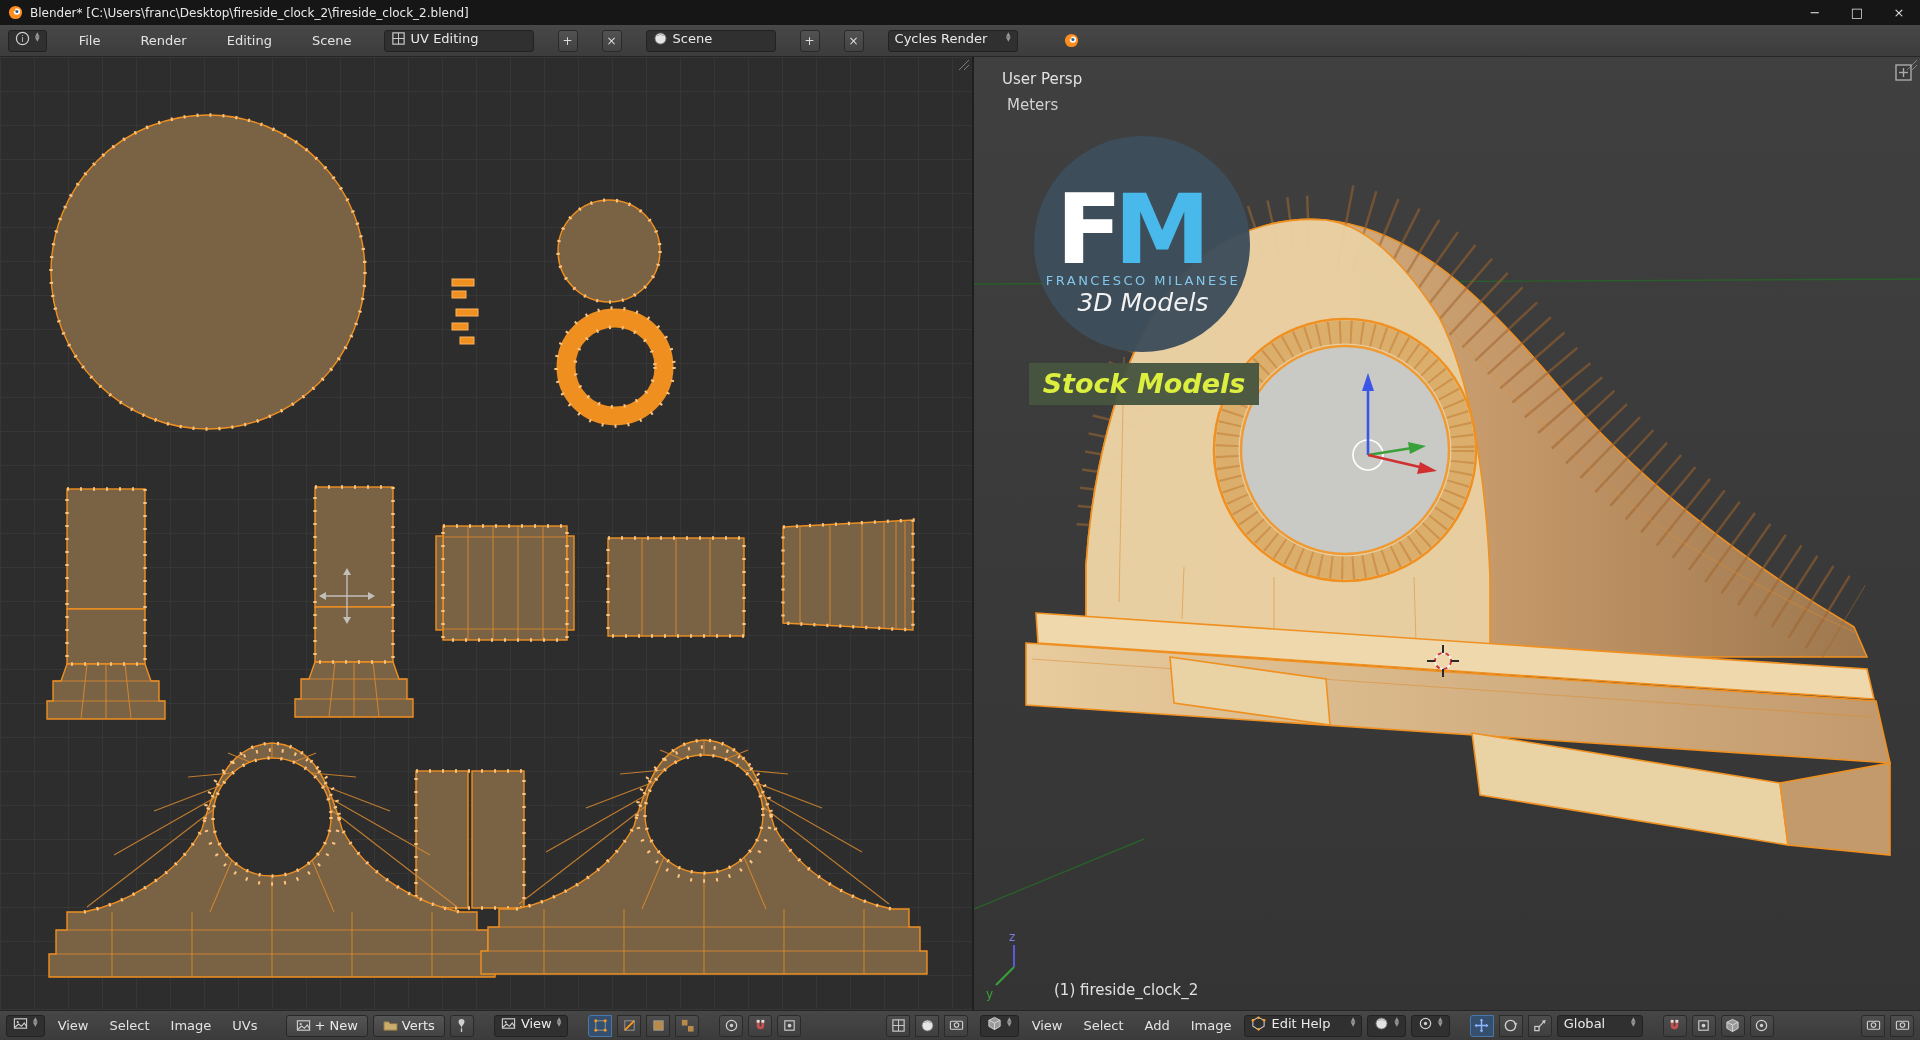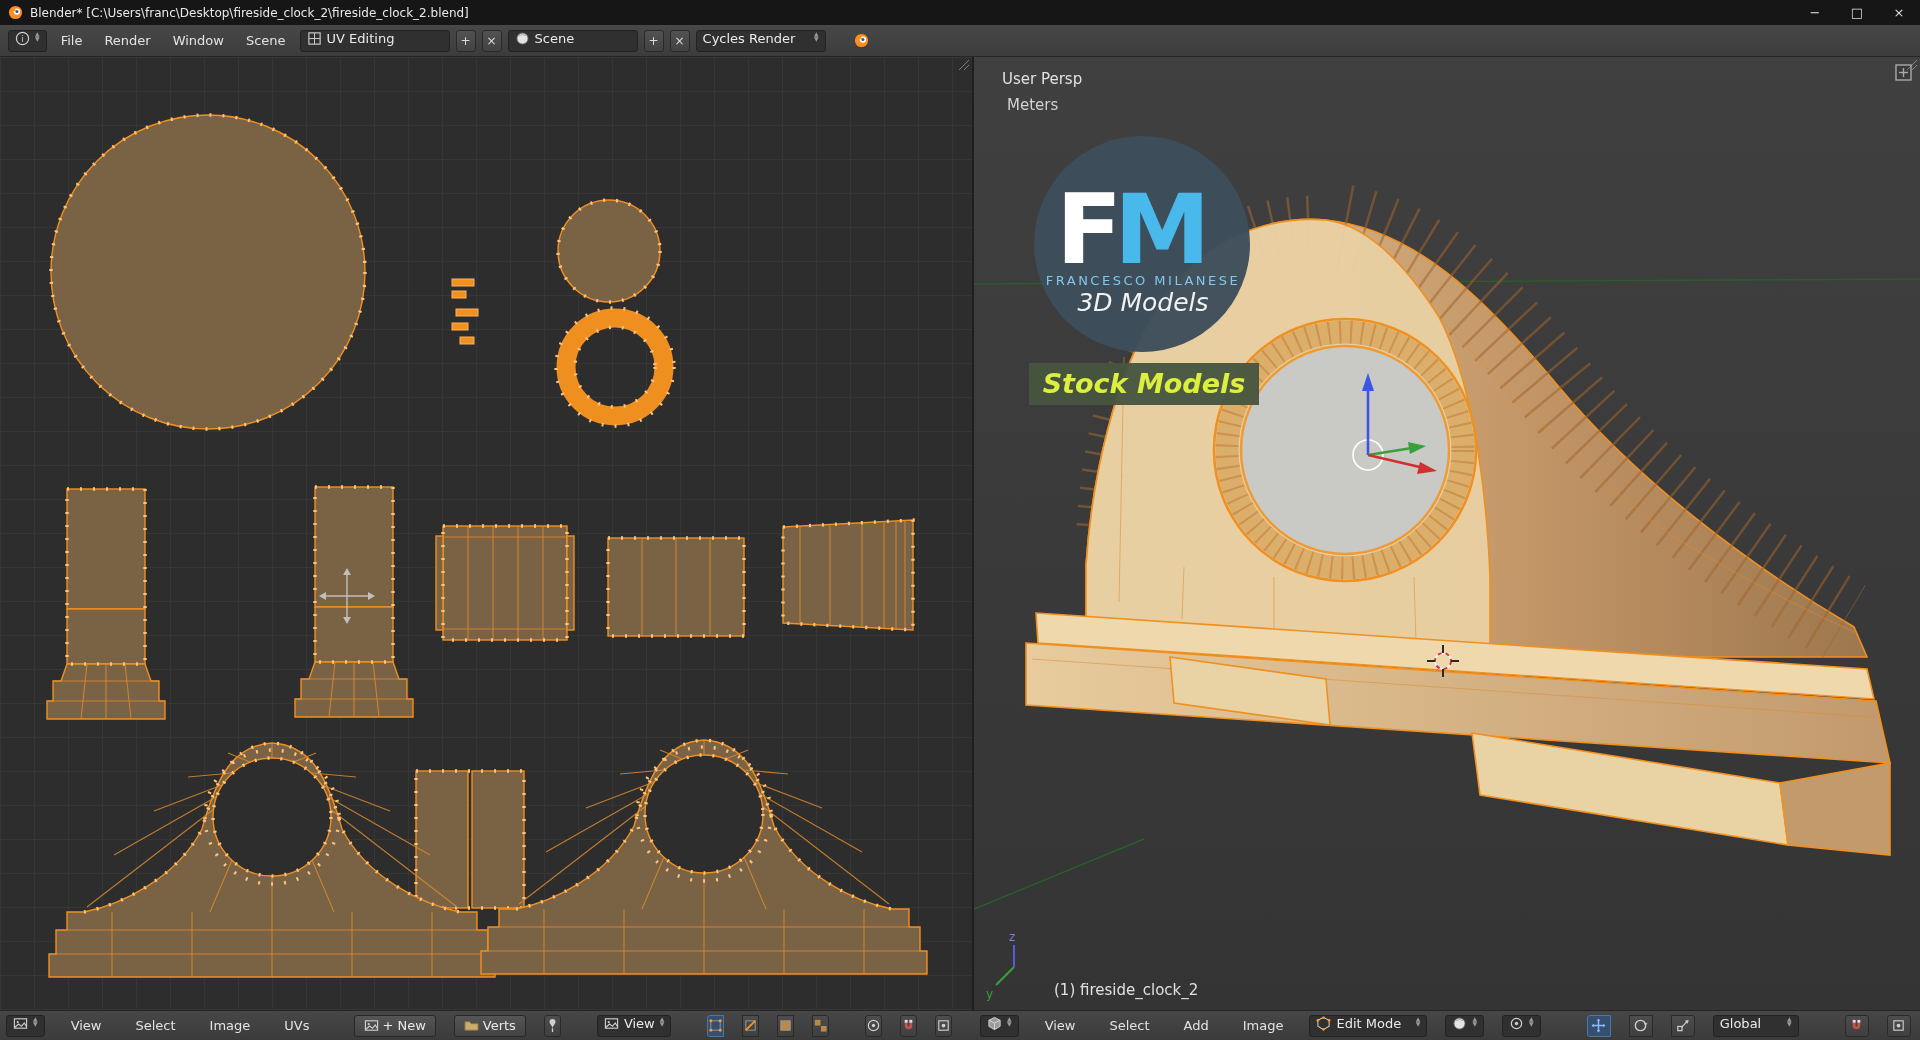--- a/index.html
+++ b/index.html
@@ -6,41 +6,41 @@
   html,body{width:1920px;height:1040px;overflow:hidden;background:#000;}
   body{font-family:"DejaVu Sans","Liberation Sans",sans-serif;font-size:13px;color:#e6e6e6;}
   .app{width:1920px;height:1040px;display:flex;flex-direction:column;}
 
   
   .titlebar{height:25px;background:#161616;display:flex;align-items:center;padding:0 0 0 8px;flex:0 0 auto;}
   .titlebar .ttl{font-size:12px;color:#e9e9e9;margin-left:7px;flex:1;white-space:nowrap;overflow:hidden;}
   .winbtn{width:42px;height:25px;display:flex;align-items:center;justify-content:center;color:#dcdcdc;font-size:13px;cursor:default;}
 
   
-  .topbar{height:32px;background:linear-gradient(#484848,#3c3c3c);border-bottom:1px solid #262626;display:flex;align-items:center;gap:6px;padding:0 8px;flex:0 0 auto;}
+  .topbar{height:32px;background:linear-gradient(#484848,#3c3c3c);border-bottom:1px solid #262626;display:flex;align-items:center;gap:24px;padding:0 8px;flex:0 0 auto;}
   .menu{padding:4px 8px;color:#e3e3e3;border-radius:3px;}
   .dd{background:#303030;border:1px solid #222;border-radius:3px;height:22px;display:flex;align-items:flex-start;gap:5px;padding:0 6px;color:#eaeaea;}
   .updn{display:flex;flex-direction:column;font-size:6px;line-height:5px;color:#9a9a9a;}
   .sqbtn{width:20px;height:22px;background:linear-gradient(#525252,#424242);border:1px solid #2a2a2a;border-radius:3px;display:flex;align-items:center;justify-content:center;color:#ddd;font-size:12px;}
   .stats{font-size:12.5px;color:#f0f0f0;white-space:nowrap;margin-left:10px;}
   .ico{width:15px;height:15px;display:inline-block;flex:0 0 auto;}
   .ico svg{width:100%;height:100%;display:block;}
 
   
   .main{flex:1 1 auto;display:flex;min-height:0;}
   .uvpane{width:974px;flex:0 0 auto;position:relative;border-right:2px solid #1f1f1f;
     background-color:#2d2d2d;
     background-image:linear-gradient(#363636 1px,transparent 1px),linear-gradient(90deg,#363636 1px,transparent 1px);
     background-size:34px 34px;overflow:hidden;}
   .vpane{flex:1 1 auto;position:relative;background:linear-gradient(#404040,#343434);overflow:hidden;}
   .cornergrip{position:absolute;top:2px;right:2px;width:12px;height:12px;opacity:.55;}
 
   
   .footers{display:flex;flex:0 0 auto;height:30px;}
-  .footer{background:linear-gradient(#474747,#3b3b3b);border-top:1px solid #252525;display:flex;align-items:center;gap:18px;padding:0 6px;}
+  .footer{background:linear-gradient(#474747,#3b3b3b);border-top:1px solid #252525;display:flex;align-items:center;gap:5px;padding:0 6px;}
   .footer.left{width:974px;flex:0 0 auto;}
   .footer.right{flex:1 1 auto;}
   .btn{background:linear-gradient(#555,#434343);border:1px solid #282828;border-radius:3px;height:22px;display:flex;align-items:center;gap:4px;padding:0 9px;color:#e9e9e9;}
   .tgl{width:24px;height:22px;background:linear-gradient(#4d4d4d,#3f3f3f);border:1px solid #2a2a2a;display:flex;align-items:center;justify-content:center;}
   .tgl.first{border-radius:3px 0 0 3px;} .tgl.last{border-radius:0 3px 3px 0;} .tgl.only{border-radius:3px;}
   .tgl.active{background:#35506e;border-color:#4878aa;}
   .gap{width:10px;}
   .spacer{flex:1;}
 
   
@@ -168,21 +168,21 @@
     <span class="dd">
       <span class="ico">
           <svg>
             <use href="#i-info"></use>
           </svg>
         </span>
       <span class="updn">▲<span>▼</span></span>
     </span>
     <span class="menu">File</span>
     <span class="menu">Render</span>
-    <span class="menu">Window</span>
+    <span class="menu">Editing</span>
     <span class="menu">Scene</span>
 
     <span class="dd" style="width:150px">
       <span class="ico">
           <svg>
             <use href="#i-grid"></use>
           </svg>
         </span>
       <span style="flex:1">UV Editing</span>
     </span>
@@ -596,21 +596,21 @@
       <span class="menu">View</span>
       <span class="menu">Select</span>
       <span class="menu">Add</span>
       <span class="menu">Image</span>
       <span class="dd" style="width:118px">
         <span class="ico">
             <svg>
               <use href="#i-cube-edit"></use>
             </svg>
           </span>
-        <span style="flex:1">Edit Mode</span>
+        <span style="flex:1">Edit Help</span>
         <span class="updn">▲<span>▼</span></span>
       </span>
       <span class="dd">
         <span class="ico">
             <svg>
               <use href="#i-sphere"></use>
             </svg>
           </span>
         <span class="updn">▲<span>▼</span></span>
       </span>

